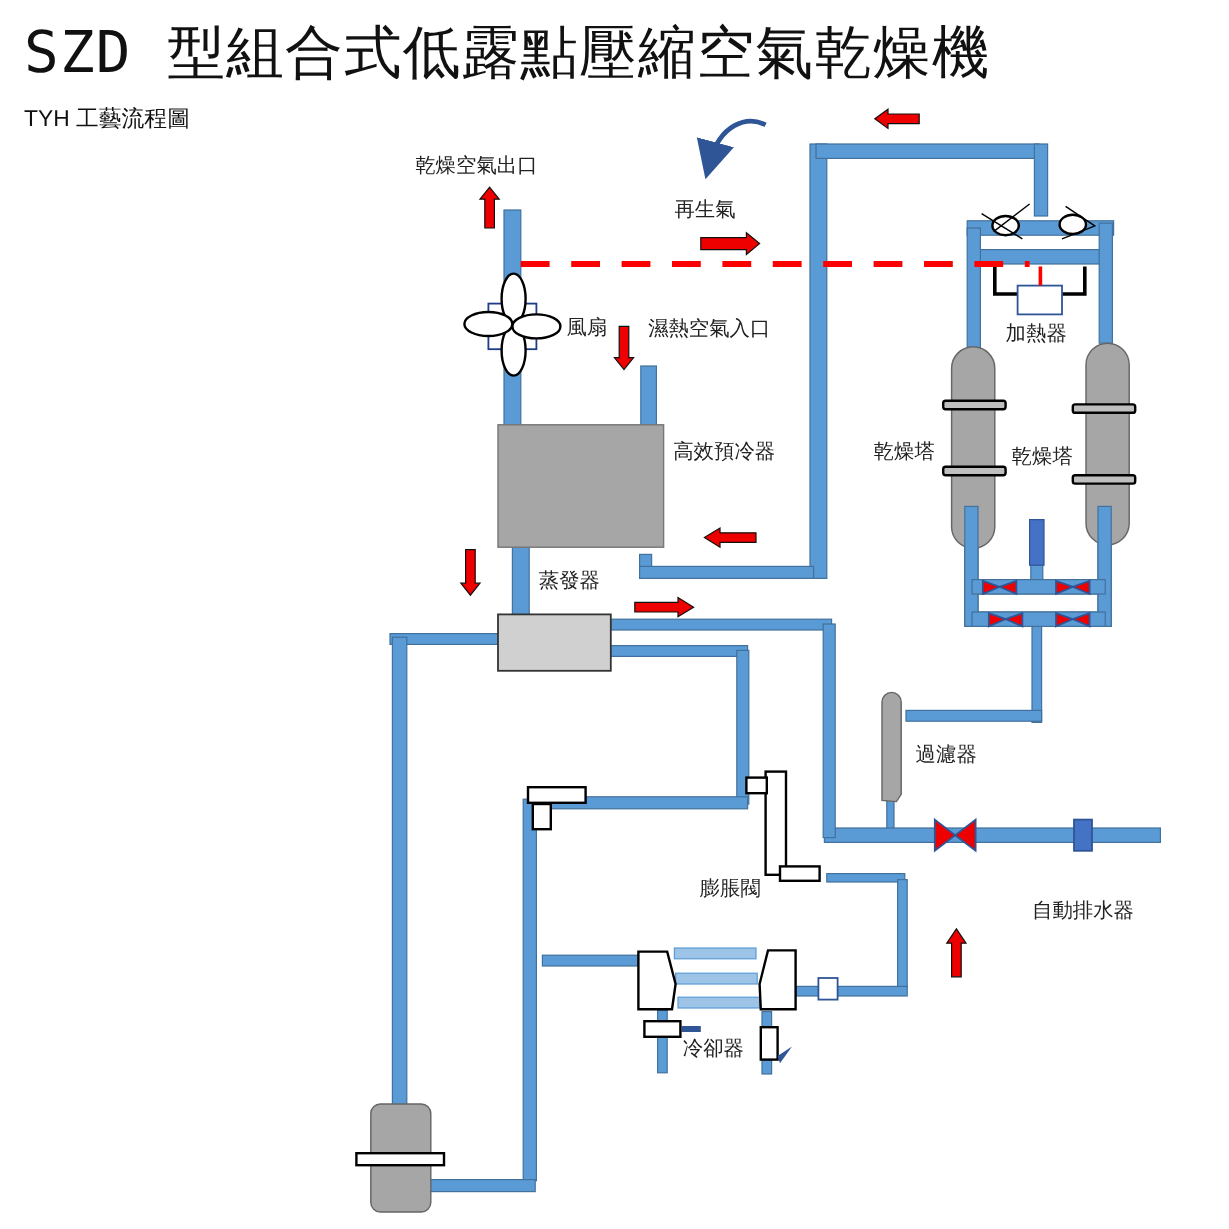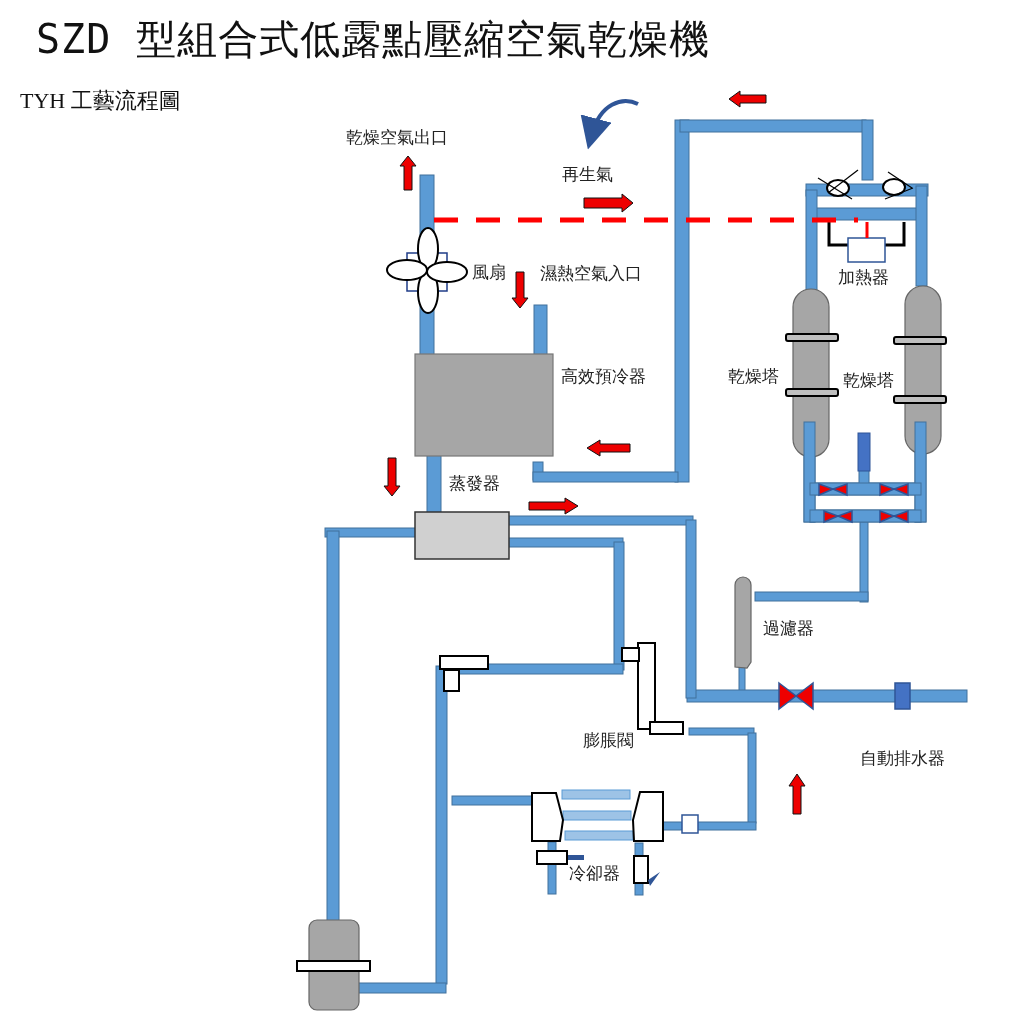--- a/index.html
+++ b/index.html
@@ -1,18 +1,18 @@
 <!DOCTYPE html>
 <html><head>
 <meta charset="utf-8">
 <style>
   html, body { margin: 0; padding: 0; background: #ffffff; }
   body { width: 1024px; height: 1024px; position: relative; overflow: hidden; font-family: "DejaVu Serif", "Liberation Serif", serif; }
-  #title { position: absolute; left: 20px; top: 12px; font-size: 40px; color: #111; font-family: "DejaVu Sans Mono", "Liberation Mono", monospace; letter-spacing: 1px; white-space: nowrap; margin-left: 16px; }
-  #subtitle { position: absolute; left: 20px; top: 86px; font-size: 22px; color: #111; font-family: Liberation Serif, serif; white-space: nowrap; }
+  #title { position: absolute; left: 20px; top: 12px; font-size: 48px; color: #111; font-family: "DejaVu Sans Mono", "Liberation Mono", monospace; letter-spacing: 1px; white-space: nowrap; }
+  #subtitle { position: absolute; left: 20px; top: 86px; font-size: 19px; color: #111; font-family: Liberation Sans, sans-serif; white-space: nowrap; }
   svg#diagram { position: absolute; left: 0; top: 0; }
   .pipe { fill: #5b9bd5; stroke: #41719c; stroke-width: 1; }
   .pipe-light { fill: #9dc3e6; stroke: #5b9bd5; stroke-width: 1; }
   .label { font-family: "DejaVu Serif", "Liberation Serif", serif; font-size: 17px; fill: #222; }
   .arrow { fill: #ee0000; stroke: #111; stroke-width: 1; }
   .grey { fill: #a6a6a6; stroke: #666; stroke-width: 1.2; }
   .box { fill: #ffffff; stroke: #000; stroke-width: 2; }
   .valve { fill: #ee0000; stroke: #2f5597; stroke-width: 1.5; }
 </style>
 </head>

